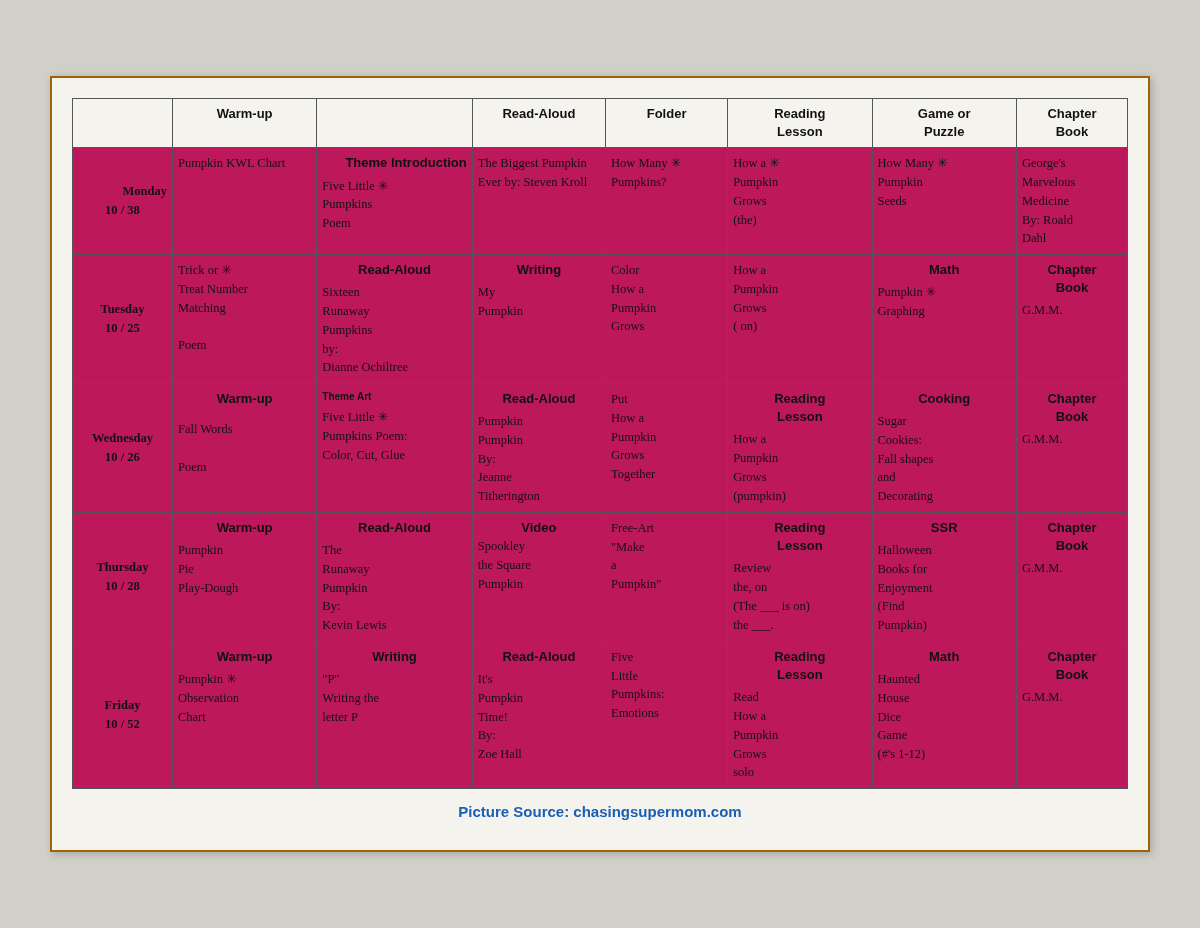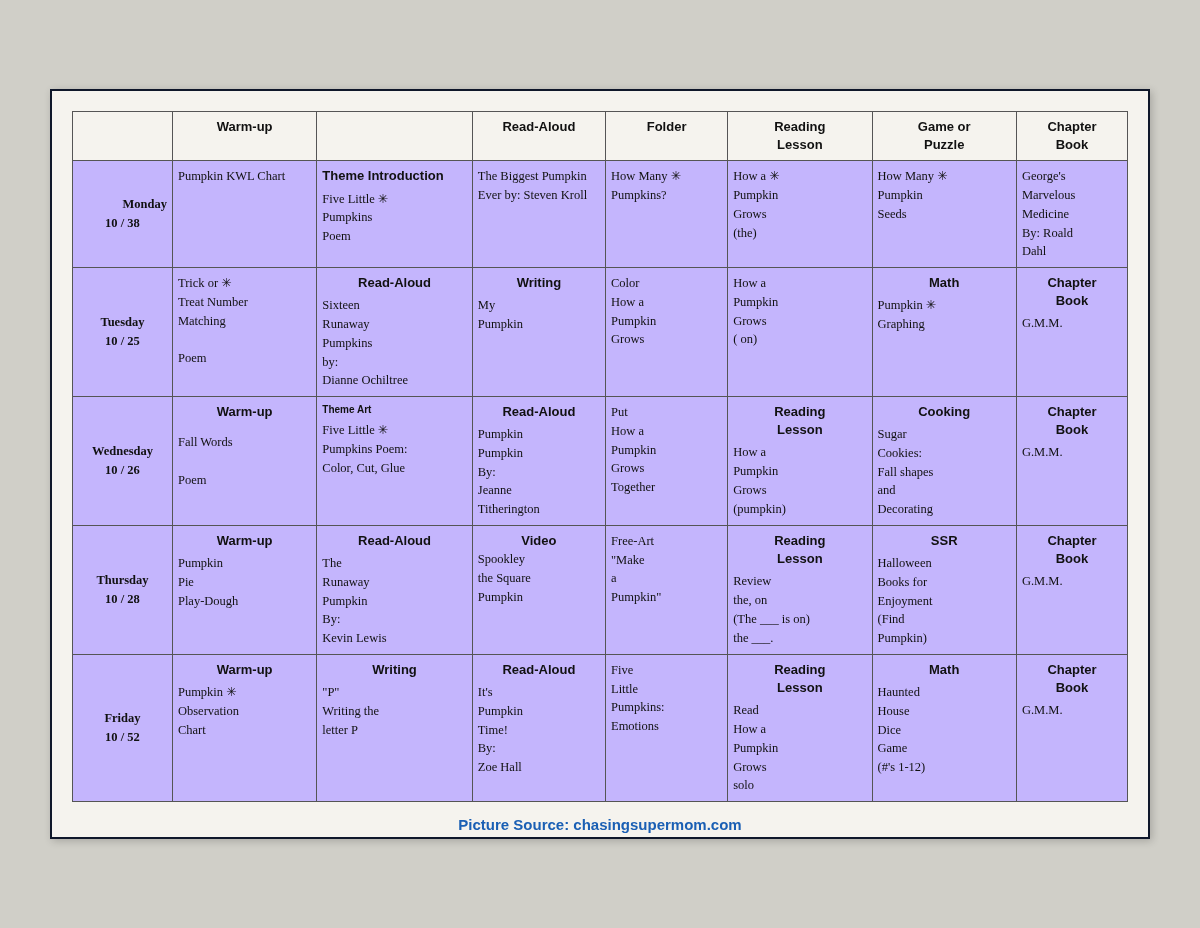--- a/index.html
+++ b/index.html
@@ -8,22 +8,22 @@
       font-family: 'Segoe UI', Arial, sans-serif;
       display: flex;
       flex-direction: column;
       align-items: center;
       justify-content: center;
       min-height: 928px;
       padding: 20px;
     }
     .page-container {
       background: #f5f3ee;
-      border: 2px solid #0f172a;
-      padding: 20px 20px 0 20px;
+      border: 2px solid #a16207;
+      padding: 20px 20px 26px 20px;
       width: 1100px;
       box-shadow: 2px 2px 8px rgba(0,0,0,0.2);
     }
     table {
       width: 100%;
       border-collapse: collapse;
       font-family: 'Segoe UI', sans-serif;
     }
     th, td {
       border: 1.5px solid #555;
@@ -33,21 +33,21 @@
       line-height: 1.4;
       color: #111;
     }
     th {
       font-weight: bold;
       text-align: center;
       font-size: 13px;
       background: #f5f3ee;
     }
     td {
-      background: #c4b5fd;
+      background: #be185d;
     }
     .day-cell {
       text-align: center;
       font-weight: bold;
       vertical-align: middle;
       font-size: 14px;
     }
     .handwritten {
       font-family: 'Segoe Script', 'Comic Sans MS', cursive;
       font-size: 12.5px;
@@ -83,21 +83,21 @@
 
       <tr>
         <td class="day-cell">
           <div class="handwritten" style="font-weight:bold;text-align:right;">Monday</div>
           <div class="handwritten" style="font-weight:bold;">10 / 38</div>
         </td>
         <td>
           <div class="handwritten">Pumpkin KWL Chart</div>
         </td>
         <td>
-          <div style="font-weight:bold; font-size:13px; text-align:left;">Theme Introduction</div>
+          <div style="font-weight:bold; font-size:13px; text-align:right;">Theme Introduction</div>
           <div class="handwritten" style="margin-top:4px;">Five Little ✳<br>Pumpkins<br>Poem</div>
         </td>
         <td>
           <div class="handwritten">The Biggest Pumpkin Ever by: Steven Kroll</div>
         </td>
         <td>
           <div class="handwritten">How Many ✳<br>Pumpkins?</div>
         </td>
         <td>
           <div class="handwritten">How a ✳<br>Pumpkin<br>Grows<br>(the)</div>

